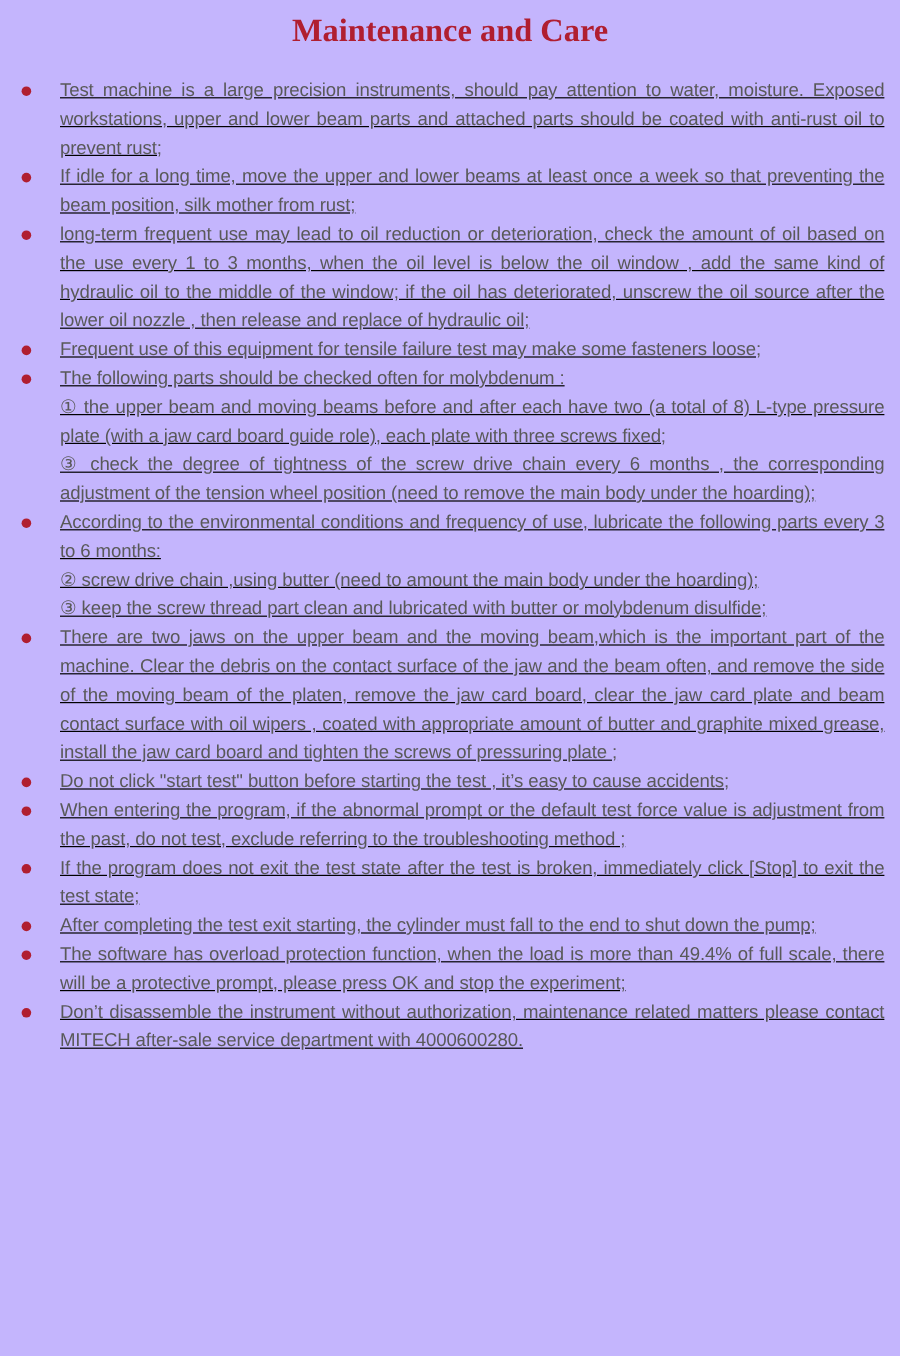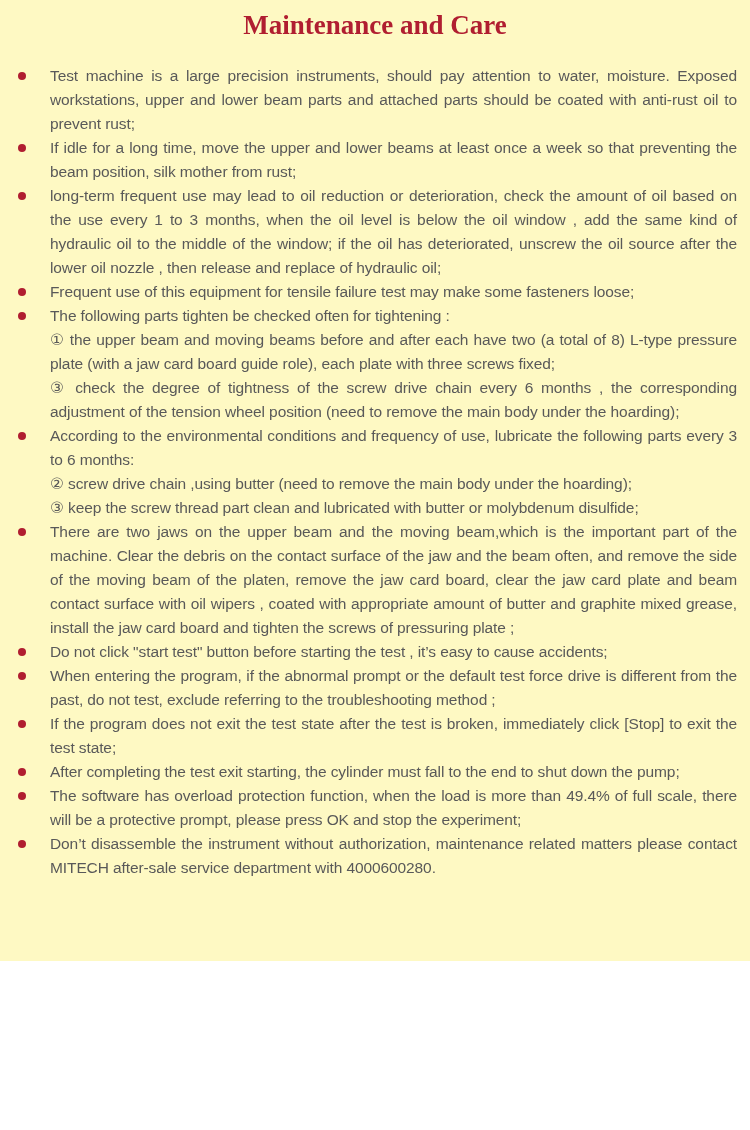--- a/index.html
+++ b/index.html
@@ -1,37 +1,37 @@
 <!DOCTYPE html>
 <html><head>
 <meta charset="utf-8">
 <style>
   html, body { margin: 0; padding: 0; background: #ffffff; }
   .page {
     position: relative;
     width: 750px;
-    height: 961px;
-    background: #fef9c3;
+    height: 1130px;
+    background: #c4b5fd;
     overflow: hidden;
     font-family: "Liberation Sans", "DejaVu Sans", sans-serif;
   }
   .title {
     margin: 8px 0 0 0;
     text-align: center;
     font-family: "Liberation Serif", "DejaVu Serif", serif;
     font-weight: 700;
     font-size: 27px;
     line-height: 34px;
     color: #b01e30;
   }
   .content {
     margin-top: 22px;
     padding: 0 13px 0 50px;
   }
-  .item { position: relative; }
+  .item { position: relative; text-decoration: underline; }
   .bullet {
     position: absolute;
     left: -32px;
     top: 8px;
     width: 8px;
     height: 8px;
     border-radius: 50%;
     background: #b01e30;
   }
   .seg {
@@ -66,45 +66,45 @@
       <p class="seg">long-term frequent use may lead to oil reduction or deterioration, check the amount of oil based on the use every 1 to 3 months, when the oil level is below the oil window , add the same kind of hydraulic oil to the middle of the window; if the oil has deteriorated, unscrew the oil source after the lower oil nozzle , then release and replace of hydraulic oil;</p>
     </div>
 
     <div class="item">
       <span class="bullet"></span>
       <p class="seg">Frequent use of this equipment for tensile failure test may make some fasteners loose;</p>
     </div>
 
     <div class="item">
       <span class="bullet"></span>
-      <p class="seg">The following parts tighten be checked often for tightening :</p>
+      <p class="seg">The following parts should be checked often for molybdenum :</p>
       <p class="seg">① the upper beam and moving beams before and after each have two (a total of 8) L-type pressure plate (with a jaw card board guide role), each plate with three screws fixed;</p>
       <p class="seg">③ check the degree of tightness of the screw drive chain every 6 months , the corresponding adjustment of the tension wheel position (need to remove the main body under the hoarding);</p>
     </div>
 
     <div class="item">
       <span class="bullet"></span>
       <p class="seg">According to the environmental conditions and frequency of use, lubricate the following parts every 3 to 6 months:</p>
-      <p class="seg">② screw drive chain ,using butter (need to remove the main body under the hoarding);</p>
+      <p class="seg">② screw drive chain ,using butter (need to amount the main body under the hoarding);</p>
       <p class="seg">③ keep the screw thread part clean and lubricated with butter or molybdenum disulfide;</p>
     </div>
 
     <div class="item">
       <span class="bullet"></span>
       <p class="seg">There are two jaws on the upper beam and the moving beam,which is the important part of the machine. Clear the debris on the contact surface of the jaw and the beam often, and remove the side of the moving beam of the platen, remove the jaw card board, clear the jaw card plate and beam contact surface with oil wipers , coated with appropriate amount of butter and graphite mixed grease, install the jaw card board and tighten the screws of pressuring plate ;</p>
     </div>
 
     <div class="item">
       <span class="bullet"></span>
       <p class="seg">Do not click "start test" button before starting the test , it’s easy to cause accidents;</p>
     </div>
 
     <div class="item">
       <span class="bullet"></span>
-      <p class="seg">When entering the program, if the abnormal prompt or the default test force drive is different from the past, do not test, exclude referring to the troubleshooting method ;</p>
+      <p class="seg">When entering the program, if the abnormal prompt or the default test force value is adjustment from the past, do not test, exclude referring to the troubleshooting method ;</p>
     </div>
 
     <div class="item">
       <span class="bullet"></span>
       <p class="seg">If the program does not exit the test state after the test is broken, immediately click [Stop] to exit the test state;</p>
     </div>
 
     <div class="item">
       <span class="bullet"></span>
       <p class="seg">After completing the test exit starting, the cylinder must fall to the end to shut down the pump;</p>

